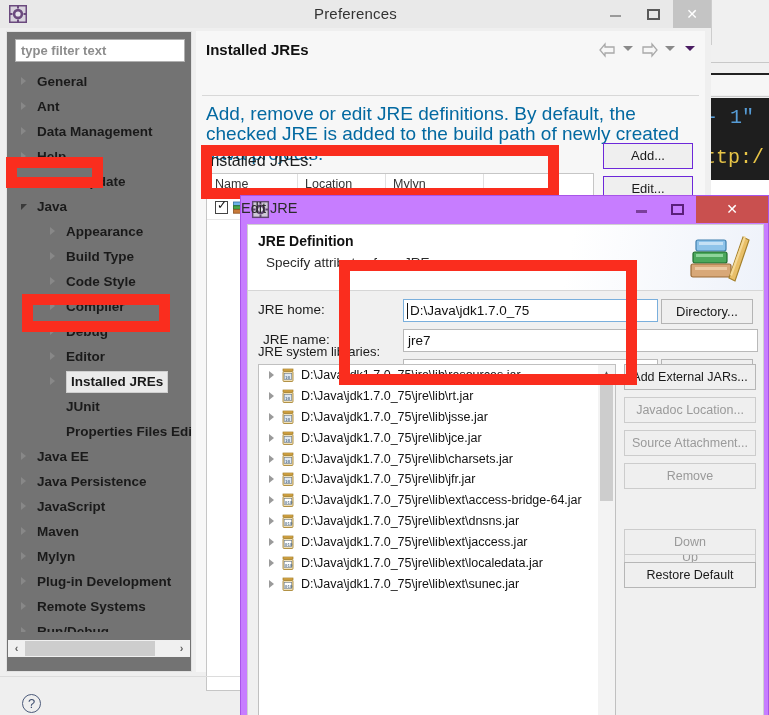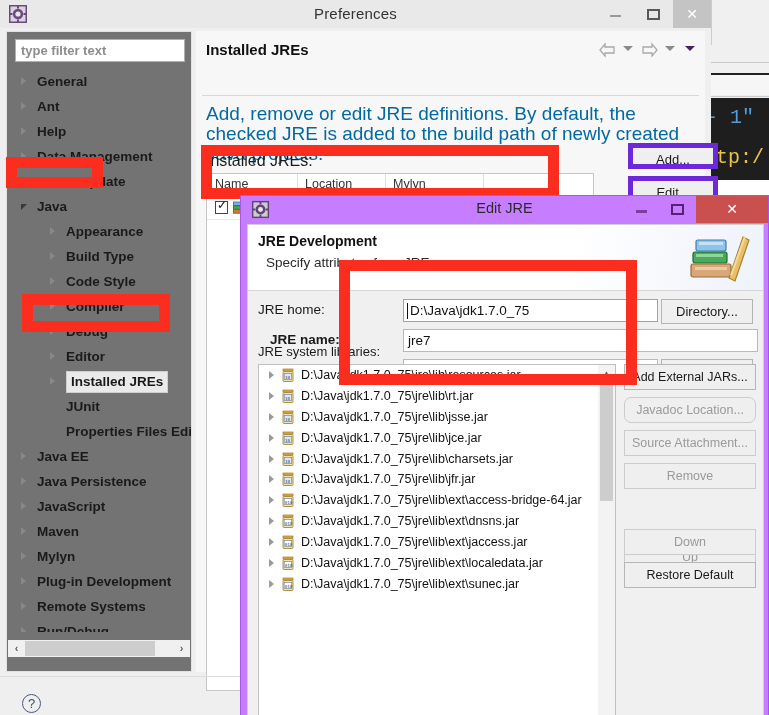--- a/index.html
+++ b/index.html
@@ -80,34 +80,34 @@
   .thead { position:relative; height:22px; background:#fff; border-bottom:1px solid #dcdcdc; }
   .th { position:absolute; top:3px; font-size:12.5px; color:#333; }
   .th-sep { position:absolute; top:0; width:1px; height:22px; background:#e0e0e0; }
   .trow { position:relative; height:24px; border-bottom:1px solid #e8e8e8; }
   .cb { position:absolute; left:8px; top:5px; width:13px; height:13px; border:1px solid #444; background:#fff; }
   .cb:after { content:"✓"; position:absolute; left:1px; top:-4px; font-size:12px; color:#111; }
   .jre-icon { position:absolute; left:26px; top:5px; width:16px; height:14px; }
   .cell { position:absolute; font-size:12.5px; font-weight:bold; color:#111; top:4px; white-space:nowrap; }
   .col-sep { position:absolute; top:0; width:1px; height:24px; background:#e4e4e4; }
 
-  .side-btn { position:absolute; width:90px; height:26px; background:#efefef; border:5px solid #6d28d9;
-              font-size:13px; color:#1a1a1a; text-align:center; line-height:24px;margin-left:25px; }
+  .side-btn { position:absolute; width:90px; height:26px; background:#efefef; border:1px solid #6d28d9;
+              font-size:13px; color:#1a1a1a; text-align:center; line-height:24px; }
   .sb1 { left:603px; top:143px; } .sb2 { left:603px; top:176px; }
 
   .prefs-footer-rule { position:absolute; left:0; top:676px; width:711px; height:1px; background:#dcdcdc; }
   .help-circle { position:absolute; left:22px; top:694px; width:19px; height:19px; border:1.6px solid #4b5a7a;
                  border-radius:50%; color:#3d4d6e; font-size:13px; text-align:center; line-height:17px; }
 
   
   .dlg { position:absolute; left:240px; top:195px; width:529px; height:707px; background:#c77dff;
          border:1px solid #a855e8; }
   .dlg-title { position:absolute; left:0; top:0; width:527px; height:27px; }
   .dlg-icon { position:absolute; left:10px; top:4px; width:19px; height:19px; }
-  .dlg-title-txt { position:absolute; left:0; top:4px; width:527px; text-align:center; font-size:14.5px; color:#2b2b2b; }
+  .dlg-title-txt { position:absolute; left:0; top:4px; width:527px; text-align:left; font-size:14.5px; color:#2b2b2b; }
   .dtb { position:absolute; top:0; height:27px; width:36px; }
   .dtb-min { left:383px; } .dtb-max { left:419px; } .dtb-close { left:455px; width:72px; background:#c9504f; }
   .dtb-min-g { position:absolute; left:12px; top:14px; width:11px; height:3px; background:#7b3f9b; }
   .dtb-max-g { position:absolute; left:11px; top:8px; width:13px; height:11px; border:2px solid #5a1f7a; }
   .dtb-close-g { position:absolute; left:0; top:0; width:72px; height:27px; line-height:27px; text-align:center; color:#fff; font-size:14px; }
 
   .dlg-body { position:absolute; left:6px; top:28px; width:517px; height:673px; background:#f0f0f0; border:1px solid #d0d0d0; }
   .dlg-head { position:absolute; left:0; top:0; width:515px; height:66px; background:linear-gradient(100deg,#ffffff 0%,#ffffff 62%,#eef2fa 100%); border-bottom:1px solid #d6d6d6; }
   .dlg-h1 { position:absolute; left:10px; top:8px; font-size:14px; font-weight:bold; color:#111; }
   .dlg-h2 { position:absolute; left:18px; top:30px; font-size:13.5px; color:#2a2a2a; }
@@ -201,25 +201,25 @@
           <div class="tnode lvl0">
             <span class="arrow arrow-right"></span>
             <span class="lbl">General</span>
           </div>
           <div class="tnode lvl0">
             <span class="arrow arrow-right"></span>
             <span class="lbl">Ant</span>
           </div>
           <div class="tnode lvl0">
             <span class="arrow arrow-right"></span>
+            <span class="lbl">Data Management</span>
+          </div>
+          <div class="tnode lvl0">
+            <span class="arrow arrow-right"></span>
             <span class="lbl">Help</span>
-          </div>
-          <div class="tnode lvl0">
-            <span class="arrow arrow-right"></span>
-            <span class="lbl">Data Management</span>
           </div>
           <div class="tnode lvl0">
             <span class="arrow arrow-right"></span>
             <span class="lbl">Install/Update</span>
           </div>
           <div class="tnode lvl0">
             <span class="arrow-down-f" style="left: 14px;"></span>
             <span class="lbl">Java</span>
           </div>
           <div class="tnode lvl1">
@@ -380,21 +380,21 @@
       <div class="dtb dtb-max">
         <span class="dtb-max-g"></span>
       </div>
       <div class="dtb dtb-close">
         <span class="dtb-close-g">✕</span>
       </div>
     </div>
 
     <div class="dlg-body">
       <div class="dlg-head">
-        <div class="dlg-h1">JRE Development</div>
+        <div class="dlg-h1">JRE Definition</div>
         <div class="dlg-h2">Specify attributes for a JRE</div>
         <span class="books">
           <svg width="62" height="54" viewBox="0 0 62 54">
             <rect x="7" y="9" width="30" height="11" rx="2" fill="#8fc4ea" stroke="#3f7fae" stroke-width="1.2"></rect>
             <rect x="10" y="11" width="24" height="3" fill="#c5e1f5"></rect>
             <rect x="4" y="21" width="34" height="11" rx="2" fill="#4ba85c" stroke="#1e6b2c" stroke-width="1.2"></rect>
             <rect x="7" y="23" width="27" height="3" fill="#8ed49b"></rect>
             <rect x="2" y="33" width="40" height="13" rx="2" fill="#d8a878" stroke="#9a6a36" stroke-width="1.2"></rect>
             <rect x="6" y="36" width="32" height="3" fill="#eccaa4"></rect>
             <polygon points="40,47 54,6 60,9 46,50" fill="#e8bf68" stroke="#a5812c" stroke-width="1.2"></polygon>
@@ -406,21 +406,21 @@
       <div class="frow" style="left:10px; top:74px; width:495px;">
         <span class="flabel" style="left:0; top:3px;">JRE home:</span>
         <span class="finput focus" style="left:145px; top:0; width:255px;">
           <span class="caret"></span>
           <span style="margin-left:2px;">D:\Java\jdk1.7.0_75</span>
         </span>
         <span class="fbtn" style="left:403px; top:0;">Directory...</span>
       </div>
 
       <div class="frow" style="left:10px; top:104px; width:495px;">
-        <span class="flabel" style="left:12px; top:3px;font-weight:bold;">JRE name:</span>
+        <span class="flabel" style="left:5px; top:3px;">JRE name:</span>
         <span class="finput" style="left:145px; top:0; width:355px;">jre7</span>
       </div>
 
       <div class="frow" style="left:10px; top:134px; width:495px;">
         <span class="flabel" style="left:0; top:3px;">Default VM arguments:</span>
         <span class="finput" style="left:145px; top:0; width:255px;"></span>
         <span class="fbtn" style="left:403px; top:0;">Variables...</span>
       </div>
 
       <div class="syslib-label">JRE system libraries:</div>
@@ -540,21 +540,21 @@
           </div>
         <div class="lib-vscroll">
           <div class="vs-up">▲</div>
           <div class="vs-thumb"></div>
 
         </div>
       </div>
 
       <div id="lib-buttons">
           <div class="lbtn" style="top: 139px;">Add External JARs...</div>
-          <div class="lbtn dis" style="top: 172px; border-radius: 7px;">Javadoc Location...</div>
+          <div class="lbtn dis" style="top: 172px;">Javadoc Location...</div>
           <div class="lbtn dis" style="top: 205px;">Source Attachment...</div>
           <div class="lbtn dis" style="top: 238px;">Remove</div>
           <div class="lbtn dis" style="top: 271px; margin-top: 48px;">Up</div>
           <div class="lbtn dis" style="top: 304px;">Down</div>
           <div class="lbtn" style="top: 337px;">Restore Default</div>
         </div>
 
     </div>
   </div>
 

